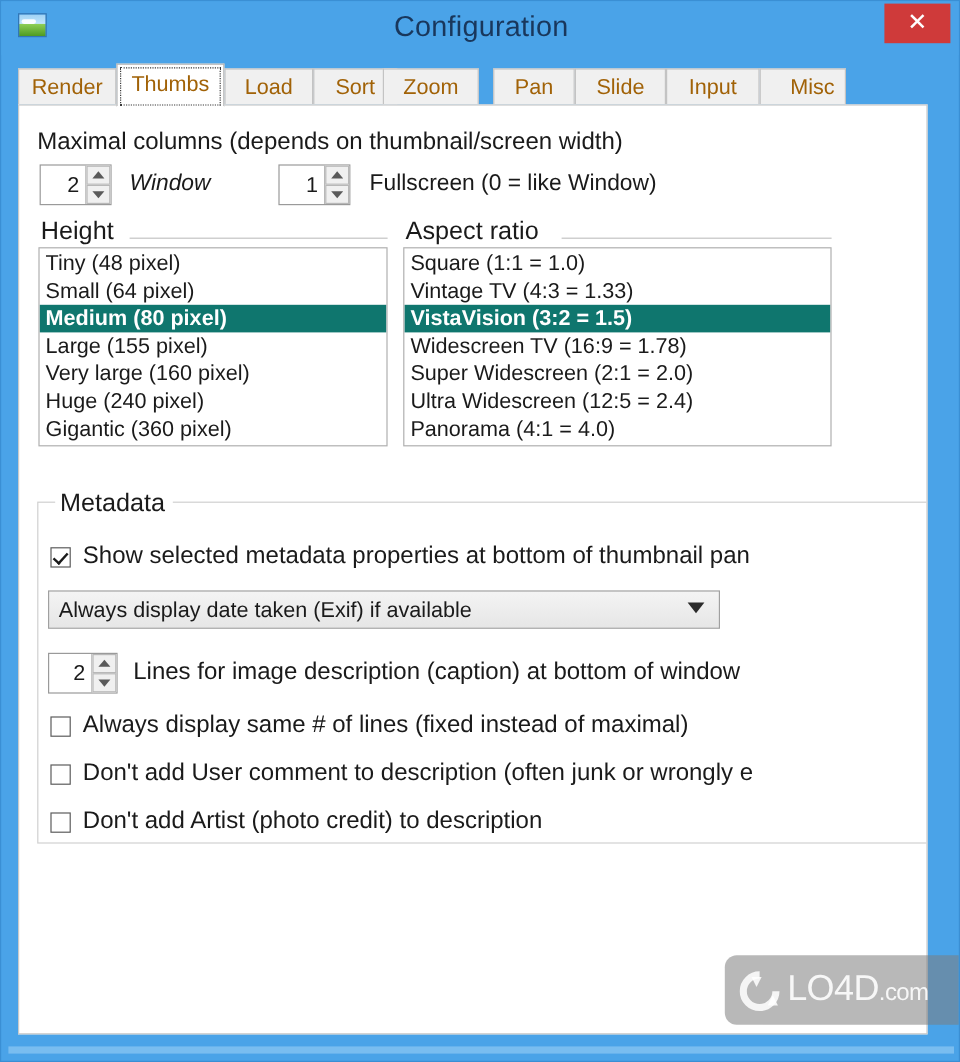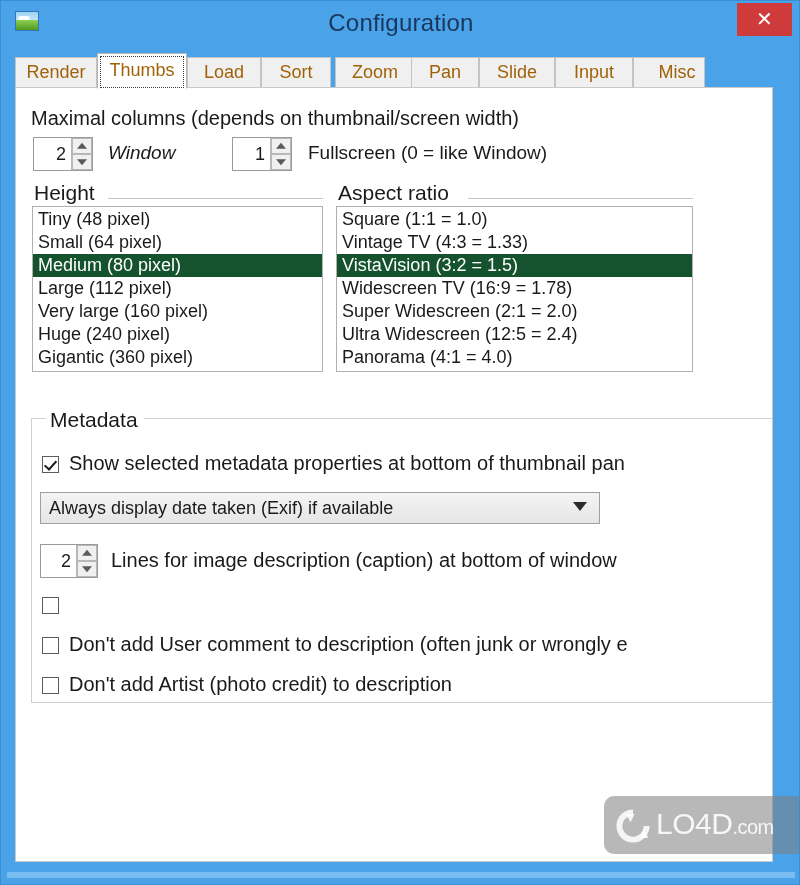--- a/index.html
+++ b/index.html
@@ -203,22 +203,23 @@
   .listbox .row {
     height: 23px;
     line-height: 23px;
     padding-left: 5px;
     font-size: 18px;
     color: #1a1a1a;
     white-space: nowrap;
     font-family: "Liberation Sans", sans-serif;
   }
   .listbox .row.sel {
-    background: #14532d;
+    background: #0f766e;
     color: #ffffff;
+    font-weight: bold;
   }
 
   
   .groupframe {
     position: absolute;
     box-sizing: border-box;
     border: 1px solid #d0d0d0;
   }
 
   
@@ -305,21 +306,21 @@
     <div class="app-icon"></div>
     <div class="title-text">Configuration</div>
     <div class="close-btn">✕</div>
   </div>
 
   <div class="tabstrip">
     <div class="tab" style="left:0px;width:82px;"><span>Render</span></div>
     <div class="tab active" style="left:82px;width:90px;"><span>Thumbs</span><span class="focus-ring"></span></div>
     <div class="tab" style="left:172px;width:74px;"><span>Load</span></div>
     <div class="tab" style="left:246px;width:70px;"><span>Sort</span></div>
-    <div class="tab" style="left:320px;width:80px;"><span>Zoom</span></div>
+    <div class="tab" style="left:304px;width:80px;"><span>Zoom</span></div>
     <div class="tab" style="left:396px;width:68px;"><span>Pan</span></div>
     <div class="tab" style="left:464px;width:76px;"><span>Slide</span></div>
     <div class="tab" style="left:540px;width:78px;"><span>Input</span></div>
     <div class="tab" style="left:618px;width:72px;padding-left:16px;"><span>Misc</span></div>
   </div>
 
   <div class="page">
 
     <div class="lbl" style="left:15px; top:19px; font-size:20px;">Maximal columns (depends on thumbnail/screen width)</div>
 
@@ -348,21 +349,21 @@
       </div>
     </div>
     <div class="lbl" style="left:292px; top:54px;">Fullscreen (0 = like Window)</div>
 
     <div class="grouphead" style="left:14px; top:93px;">Height</div>
     <div class="grouprule" style="left:92px; top:110px; width:215px;"></div>
     <div class="listbox" style="left:16px; top:118px; width:291px; height:166px;">
       <div class="row">Tiny (48 pixel)</div>
       <div class="row">Small (64 pixel)</div>
       <div class="row sel">Medium (80 pixel)</div>
-      <div class="row">Large (112 pixel)</div>
+      <div class="row">Large (155 pixel)</div>
       <div class="row">Very large (160 pixel)</div>
       <div class="row">Huge (240 pixel)</div>
       <div class="row">Gigantic (360 pixel)</div>
     </div>
 
     <div class="grouphead" style="left:318px; top:93px;">Aspect ratio</div>
     <div class="grouprule" style="left:452px; top:110px; width:225px;"></div>
     <div class="listbox" style="left:320px; top:118px; width:357px; height:166px;">
       <div class="row">Square (1:1 = 1.0)</div>
       <div class="row">Vintage TV (4:3 = 1.33)</div>
@@ -391,20 +392,21 @@
             <span class="arrow-up"></span>
           </div>
         <div>
             <span class="arrow-dn"></span>
           </div>
       </div>
     </div>
     <div class="lbl" style="left:95px; top:461px; font-size:20px;">Lines for image description (caption) at bottom of window</div>
 
     <div class="cb" style="left:26px; top:509px;"></div>
+    <div class="lbl" style="left:53px; top:505px; font-size:20px;">Always display same # of lines (fixed instead of maximal)</div>
 
     <div class="cb" style="left:26px; top:549px;"></div>
     <div class="lbl" style="left:53px; top:545px; font-size:20px;">Don't add User comment to description (often junk or wrongly e</div>
 
     <div class="cb" style="left:26px; top:589px;"></div>
     <div class="lbl" style="left:53px; top:585px; font-size:20px;">Don't add Artist (photo credit) to description</div>
 
   </div>
 
   <div class="bottomedge"></div>

